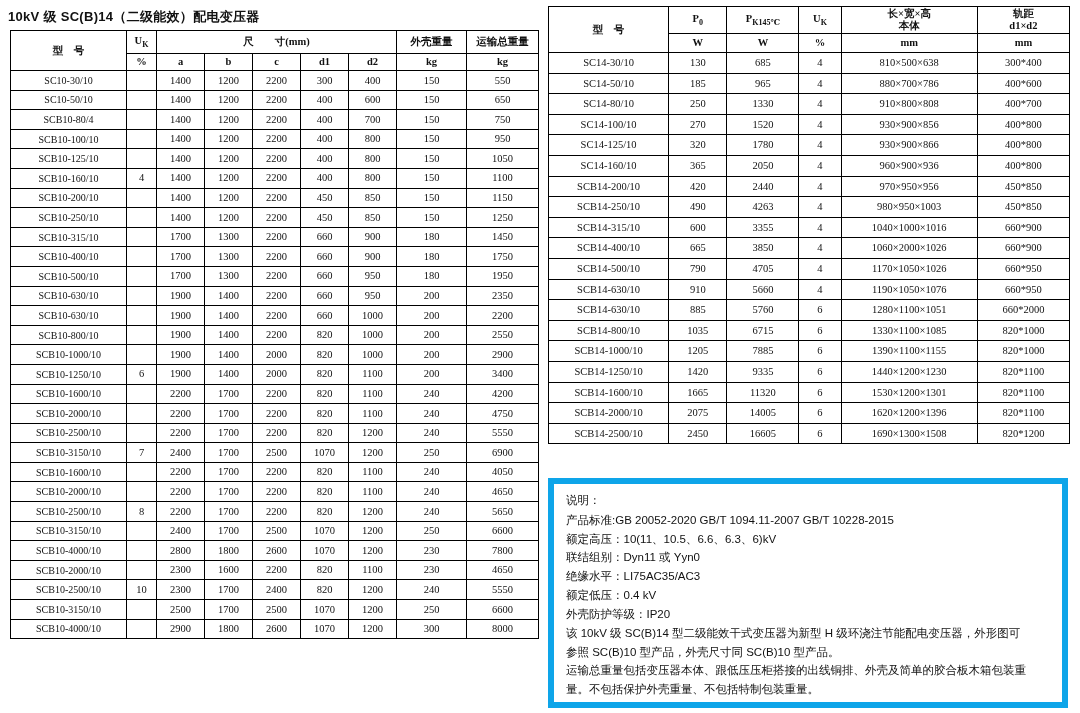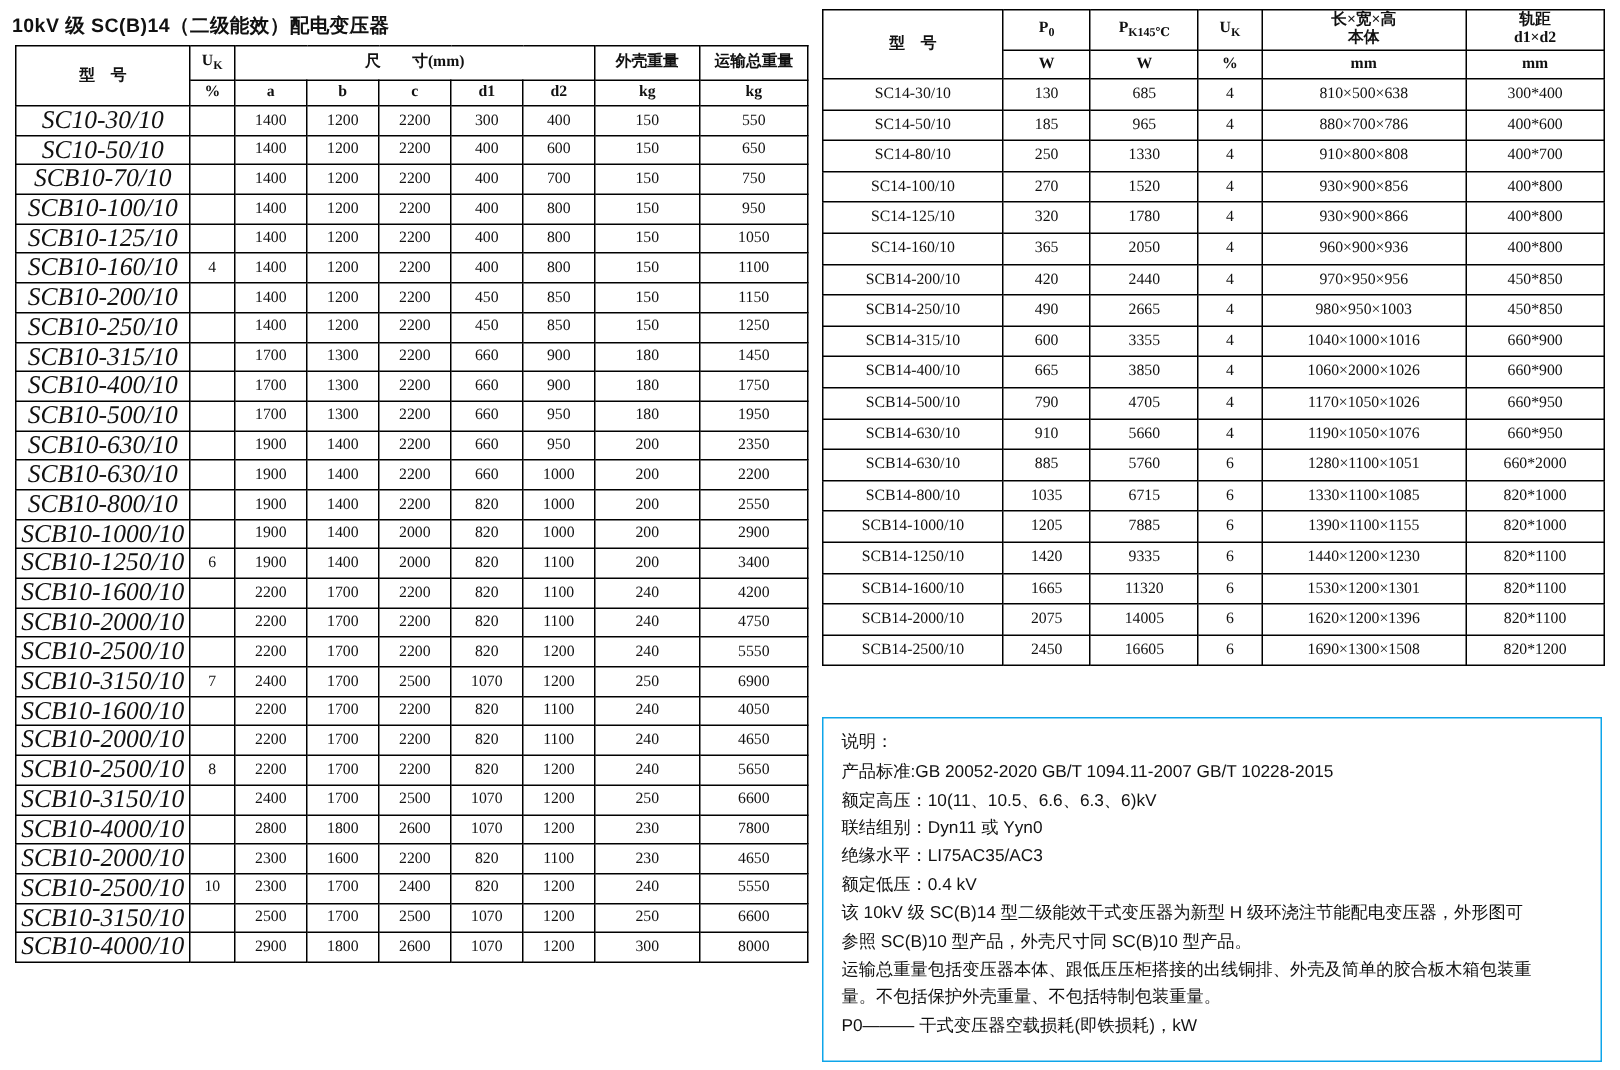--- a/index.html
+++ b/index.html
@@ -22,21 +22,21 @@
   .t1 th,.t1 td{
     border:1px solid #000;
     font-size:10.5px;
     text-align:center;
     height:18.6px;
     padding:0;
     line-height:1.1;
     font-family:"Liberation Serif","DejaVu Serif",serif;
   }
   .t1 th{font-weight:bold;}
-  .t1 td.model{font-size:17px;font-style:italic;}
+  .t1 td.model{font-size:10px;}
   .hdr-top th{height:22px;}
   .hdr-unit th{height:16px;font-weight:bold;}
   
   .right-wrap{position:absolute;left:548px;top:6px;width:522px;}
   .t2{width:522px;table-layout:fixed;}
   .t2 th,.t2 td{
     border:1px solid #000;
     font-size:10.5px;
     text-align:center;
     height:19.6px;
@@ -44,21 +44,21 @@
     line-height:1.1;
     font-family:"Liberation Serif","DejaVu Serif",serif;
   }
   .t2 th{font-weight:bold;}
   .t2 .h1 th{height:26px;}
   .t2 .h2 th{height:18px;}
   .sub{font-size:8px;vertical-align:sub;}
   
   .note{
     position:absolute;left:548px;top:478px;width:520px;height:230px;
-    border:1px solid #0ea5e9;
+    border:6px solid #0ea5e9;
     box-sizing:border-box;
     padding:8px 12px 4px 12px;
     font-size:11.5px;
     line-height:1.55;
     font-family:"Liberation Sans","DejaVu Sans",sans-serif;
     overflow:hidden;
   }
   .note p{margin:0 0 1px 0;}
   .note .hd{margin-bottom:2px;}
 </style>
@@ -118,21 +118,21 @@
             <td class=""></td>
             <td class="">1400</td>
             <td class="">1200</td>
             <td class="">2200</td>
             <td class="">400</td>
             <td class="">600</td>
             <td class="">150</td>
             <td class="">650</td>
           </tr>
           <tr>
-            <td class="model">SCB10-70/10</td>
+            <td class="model">SCB10-80/4</td>
             <td class=""></td>
             <td class="">1400</td>
             <td class="">1200</td>
             <td class="">2200</td>
             <td class="">400</td>
             <td class="">700</td>
             <td class="">150</td>
             <td class="">750</td>
           </tr>
           <tr>
@@ -505,21 +505,21 @@
             <td>SCB14-200/10</td>
             <td>420</td>
             <td>2440</td>
             <td>4</td>
             <td>970×950×956</td>
             <td>450*850</td>
           </tr>
           <tr>
             <td>SCB14-250/10</td>
             <td>490</td>
-            <td>2665</td>
+            <td>4263</td>
             <td>4</td>
             <td>980×950×1003</td>
             <td>450*850</td>
           </tr>
           <tr>
             <td>SCB14-315/10</td>
             <td>600</td>
             <td>3355</td>
             <td>4</td>
             <td>1040×1000×1016</td>
@@ -610,20 +610,21 @@
   </div>
 
   <div class="note">
     <p class="hd">说明：</p>
     <div id="note-lines">
         <p>产品标准:GB 20052-2020 GB/T 1094.11-2007 GB/T 10228-2015</p>
         <p>额定高压：10(11、10.5、6.6、6.3、6)kV</p>
         <p>联结组别：Dyn11 或 Yyn0</p>
         <p>绝缘水平：LI75AC35/AC3</p>
         <p>额定低压：0.4 kV</p>
+        <p>外壳防护等级：IP20</p>
         <p>该 10kV 级 SC(B)14 型二级能效干式变压器为新型 H 级环浇注节能配电变压器，外形图可</p>
         <p>参照 SC(B)10 型产品，外壳尺寸同 SC(B)10 型产品。</p>
         <p>运输总重量包括变压器本体、跟低压压柜搭接的出线铜排、外壳及简单的胶合板木箱包装重</p>
         <p>量。不包括保护外壳重量、不包括特制包装重量。</p>
         <p>P0——— 干式变压器空载损耗(即铁损耗)，kW</p>
       </div>
   </div>
 
 </div>
 

